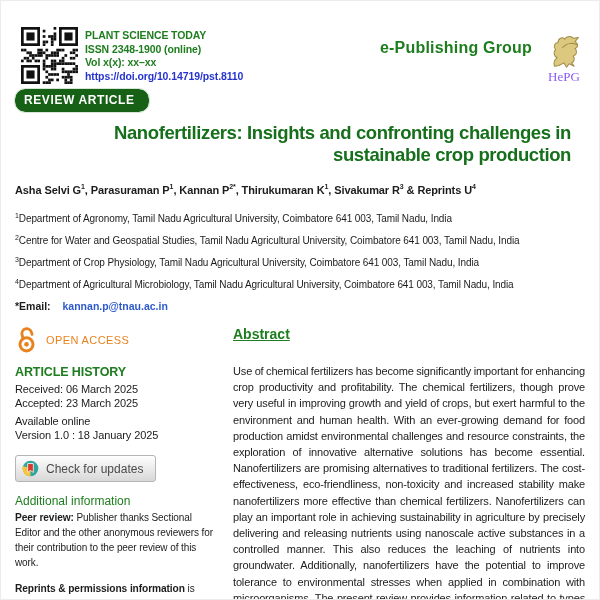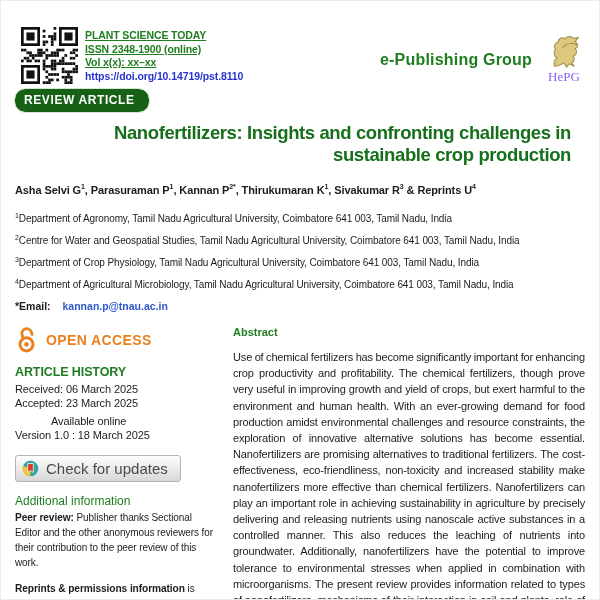--- a/index.html
+++ b/index.html
@@ -10,56 +10,56 @@
   .page{
     width:600px;height:600px;box-sizing:border-box;overflow:hidden;position:relative;
     background:#fff;border:1px solid #ececec;
     font-family:"Liberation Sans",sans-serif;color:var(--body-text);
   }
   
   .masthead{display:flex;justify-content:space-between;align-items:flex-start;padding:26px 12px 0 20px;}
   .mh-left{display:flex;gap:7px;}
   .qr{width:57px;height:57px;flex:none;background:#fff;}
   .jmeta{font-weight:bold;font-size:10.5px;line-height:13.5px;color:var(--green-text);padding-top:2px;letter-spacing:-0.1px;}
-  .jmeta span{display:block;text-decoration:underline;}
+  .jmeta span{display:block;}
   .jmeta a{display:block;color:var(--link-blue);text-decoration:none;}
   .mh-right{display:flex;align-items:flex-start;gap:9px;padding-top:7px;}
   .pub-names{text-align:right;color:var(--green-text);padding-top:2px;}
   .pub-name{font-weight:bold;font-size:14px;letter-spacing:4px;}
-  .pub-sub{font-weight:bold;font-size:16px;margin-top:15px;letter-spacing:0.2px;}
+  .pub-sub{font-weight:bold;font-size:16px;margin-top:3px;letter-spacing:0.2px;}
   .pub-logo{width:46px;text-align:center;}
   .hepg{font-family:"Liberation Serif",serif;color:#8b5cf6;font-size:13px;margin-top:-3px;}
   
   .badge{display:inline-block;background:var(--green-dark);color:#fff;font-weight:bold;font-size:12px;
     letter-spacing:0.6px;padding:4px 14px 5px 9px;margin:4px 0 0 14px;outline:1px solid #d7e7d7;border-radius:10px;}
   .title{color:var(--title-green);font-size:18.5px;line-height:21.5px;font-weight:bold;
     margin:10px 14px 0;max-width:556px;letter-spacing:-0.4px;text-align:right;}
   .authors{margin:19px 14px 0;font-size:11px;font-weight:bold;letter-spacing:-0.1px;}
   .authors sup,.affil sup{font-size:7px;line-height:0;}
   .affils{margin:16px 14px 0;}
   .affil{margin:0 0 9px;font-size:10px;line-height:13px;letter-spacing:-0.1px;}
   .email-line{margin:7px 14px 0;font-size:10.5px;font-weight:bold;}
   .email-line a{color:var(--email-blue);text-decoration:none;padding-left:9px;}
   
   .columns{display:flex;gap:16px;margin:14px 14px 0;align-items:flex-start;}
   .leftcol{width:202px;flex:none;}
   .rightcol{flex:1;}
   .oa-row{display:flex;align-items:center;gap:8px;}
-  .oa-text{color:var(--orange);font-weight:bold;font-size:14px;letter-spacing:0.4px;}
+  .oa-text{color:var(--orange);font-weight:normal;font-size:11px;letter-spacing:0.4px;}
   .hist-h{color:var(--green-text);font-weight:bold;font-size:12.5px;margin:12px 0 4px;letter-spacing:-0.1px;}
   .hist p{margin:0;font-size:11px;line-height:13.5px;letter-spacing:-0.1px;}
-  .hist p.gap{margin-top:5px;margin-left:36px;}
+  .hist p.gap{margin-top:5px;}
   .crossmark{margin-top:13px;display:flex;align-items:center;gap:7px;cursor:pointer;
     background:linear-gradient(#fefefe,#d8d8d8);border:1px solid #b5b5b5;border-radius:3px;
-    padding:4px 12px 4px 6px;font-size:15px;color:#4a4a4a;font-family:inherit;}
+    padding:4px 12px 4px 6px;font-size:12px;color:#4a4a4a;font-family:inherit;}
   .addl-h{color:var(--green-text);font-weight:normal;font-size:12px;margin:12px 0 2px;}
   .small{font-size:10px;line-height:15px;margin:0 0 11px;letter-spacing:-0.1px;}
   .small b{font-size:10.2px;}
   .small a{color:var(--link-blue);text-decoration:none;overflow-wrap:anywhere;}
-  .abs-h{color:var(--green-text);font-weight:bold;font-size:11px;margin:0 0 11px;}
+  .abs-h{color:var(--green-text);font-weight:bold;font-size:14px;margin:0 0 21px;text-decoration:underline;}
   .abs-text{font-size:11px;line-height:16.2px;text-align:justify;margin:0;
     letter-spacing:-0.15px;word-spacing:-0.4px;}
 </style>
 </head>
 <body>
 
 <div class="page">
 
   <div class="masthead">
     <div class="mh-left">
@@ -237,21 +237,21 @@
           <circle cx="13" cy="20.5" r="2.6" fill="#e8821e"></circle>
         </svg>
         <span class="oa-text">OPEN ACCESS</span>
       </div>
 
       <div class="hist">
         <div class="hist-h">ARTICLE HISTORY</div>
         <p>Received: 06 March 2025</p>
         <p>Accepted: 23 March 2025</p>
         <p class="gap">Available online</p>
-        <p>Version 1.0 : 18 March 2025</p>
+        <p>Version 1.0 : 18 January 2025</p>
       </div>
 
       <button class="crossmark">
         <svg viewBox="0 0 24 24" width="17" height="17">
           <circle cx="12" cy="12" r="11" fill="#2ba6a0"></circle>
           <path d="M12 12 L12 23 A11 11 0 0 1 1.3 8.5 Z" fill="#f5c33d"></path>
           <path d="M8 5 h8 v12.5 l-4 -2.7 -4 2.7 z" fill="#d8392b" stroke="#fff" stroke-width="1.1"></path>
         </svg>
         <span>Check for updates</span>
       </button>

